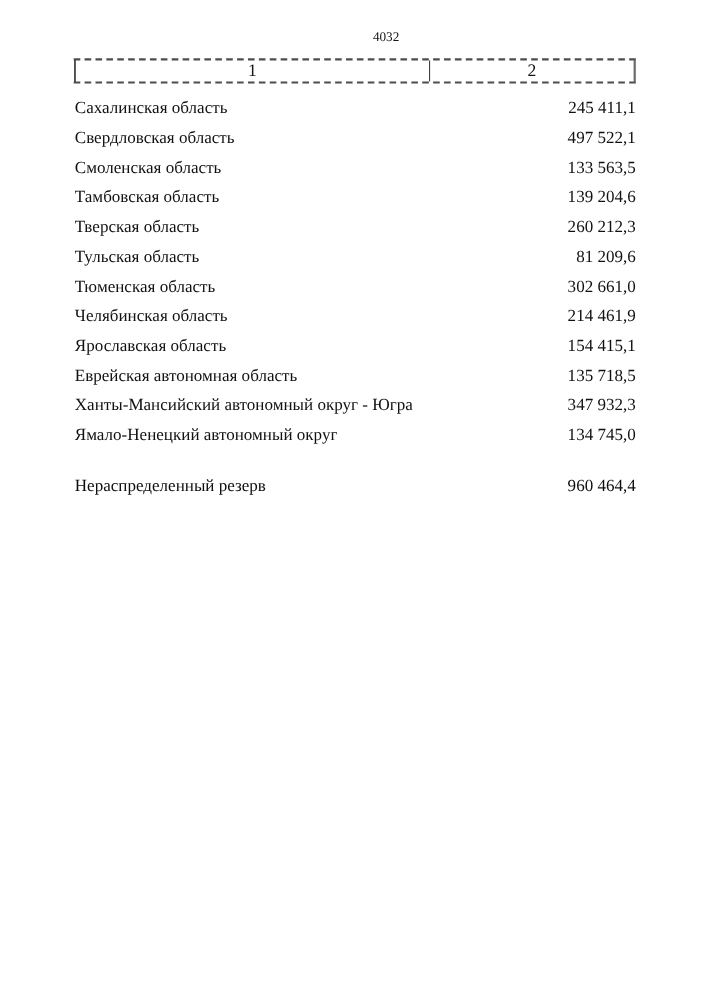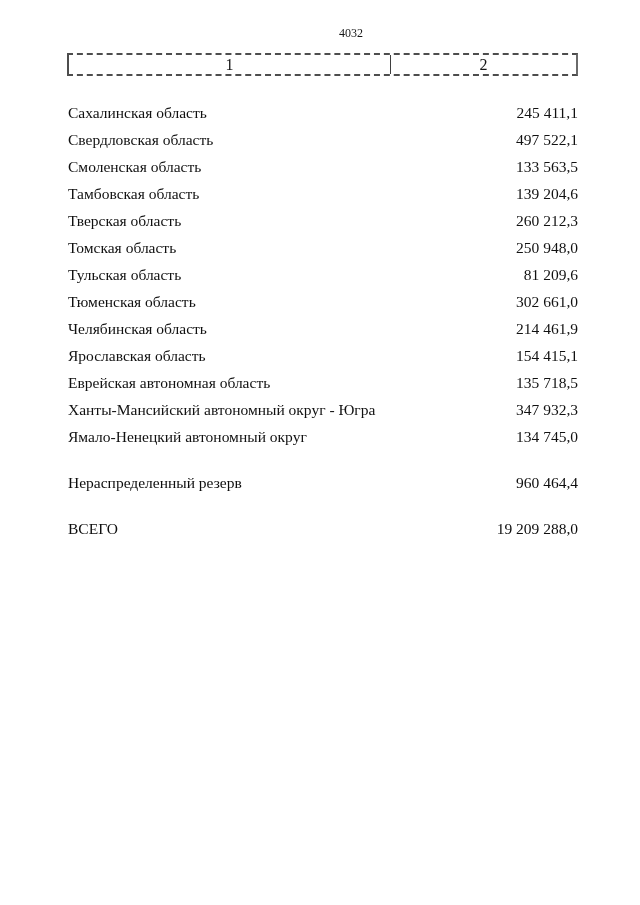--- a/index.html
+++ b/index.html
@@ -62,21 +62,21 @@
   .row {
     height: 27px;
     line-height: 27px;
     display: flex;
     justify-content: space-between;
     align-items: baseline;
     font-size: 15.5px;
     white-space: nowrap;
   }
   .row .rname { text-align: center; }
-  .row .rval  { text-align: right; margin-top: 14px; }
+  .row .rval  { text-align: right; }
   .row.bold {
     font-weight: normal;
     margin-top: 19px;
     color: #0d0d0d;
   }
 </style>
 </head>
 <body>
 
 <div>
@@ -104,24 +104,20 @@
     </div>
     <div class="row">
       <span class="rname">Тамбовская область</span>
       <span class="rval">139 204,6</span>
     </div>
     <div class="row">
       <span class="rname">Тверская область</span>
       <span class="rval">260 212,3</span>
     </div>
     <div class="row">
-      <span class="rname">Томская область</span>
-      <span class="rval">250 948,0</span>
-    </div>
-    <div class="row">
       <span class="rname">Тульская область</span>
       <span class="rval">81 209,6</span>
     </div>
     <div class="row">
       <span class="rname">Тюменская область</span>
       <span class="rval">302 661,0</span>
     </div>
     <div class="row">
       <span class="rname">Челябинская область</span>
       <span class="rval">214 461,9</span>
@@ -141,19 +137,15 @@
     <div class="row">
       <span class="rname">Ямало-Ненецкий автономный округ</span>
       <span class="rval">134 745,0</span>
     </div>
 
     <div class="row bold">
       <span class="rname">Нераспределенный резерв</span>
       <span class="rval">960 464,4</span>
     </div>
 
-    <div class="row bold">
-      <span class="rname">ВСЕГО</span>
-      <span class="rval">19 209 288,0</span>
-    </div>
 
   </div>
 </div>
 
 </body></html>

